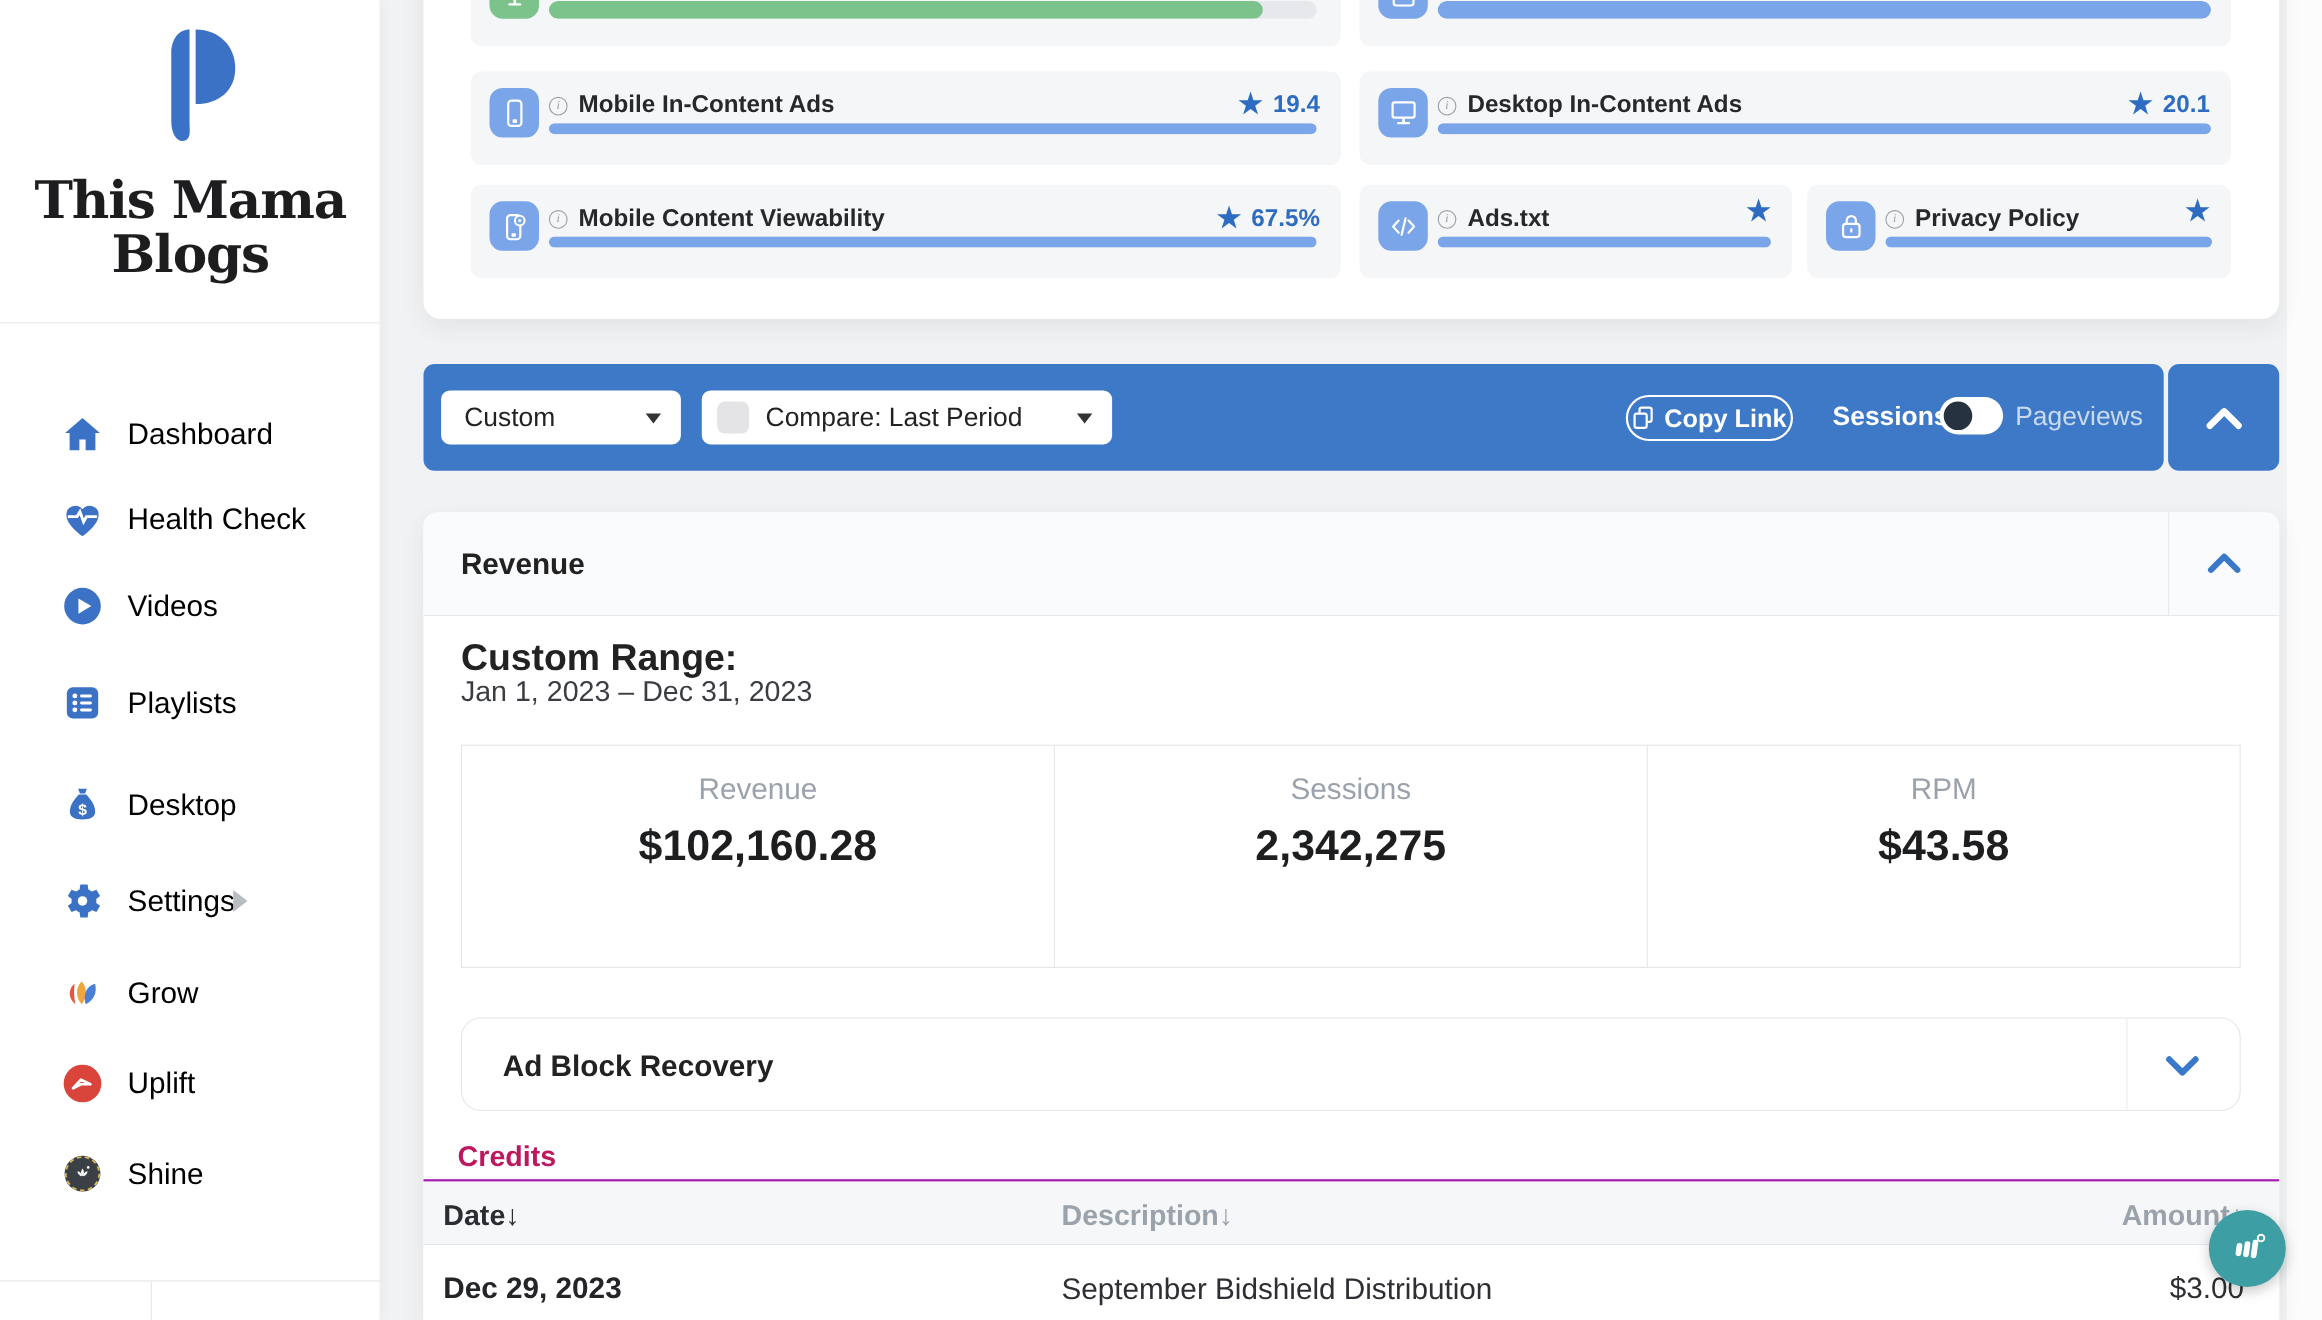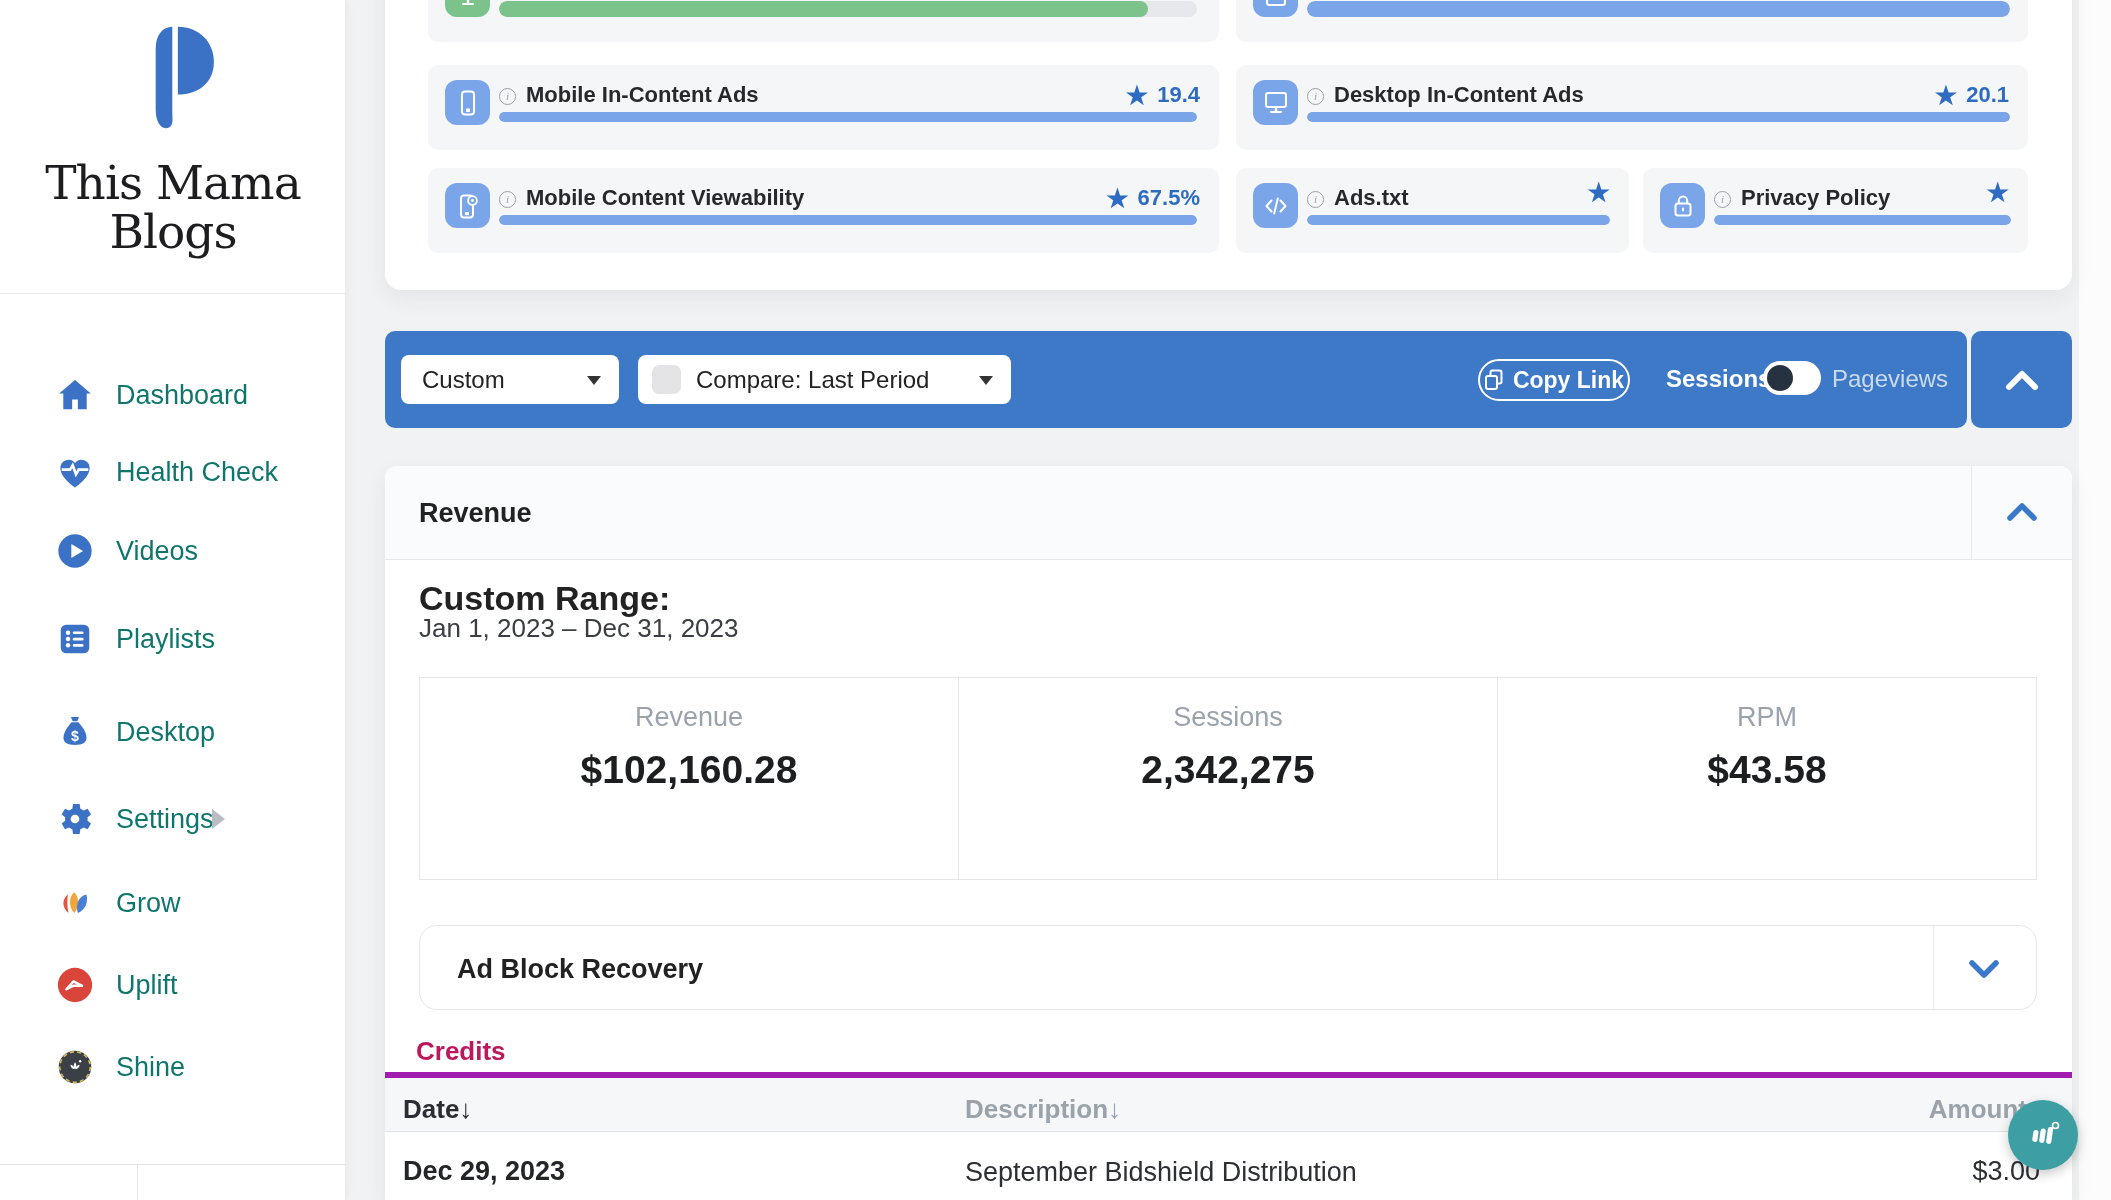--- a/index.html
+++ b/index.html
@@ -6,27 +6,27 @@
   html,body { width:2111px; height:1200px; overflow:hidden; background:#fff;
               font-family:"Liberation Sans", sans-serif; }
 
   .app { position:relative; width:2111px; height:1200px; }
 
   
   .sidebar { position:absolute; left:0; top:0; width:346px; height:1200px; background:#fff;
              border-right:1px solid #ececee; box-shadow:2px 0 8px rgba(0,0,0,.04); z-index:5; }
   .logo-wrap { position:absolute; left:0; top:22px; width:346px; text-align:center; }
   .brand-name { position:absolute; left:0; top:158px; width:346px; text-align:center;
-                font-family:"DejaVu Serif","Liberation Serif",serif; font-weight:normal;
+                font-family:"DejaVu Serif","Liberation Serif",serif; font-weight:bold;
                 font-size:47px; line-height:1.05; color:#1d1d1f; letter-spacing:-1px; }
   .side-divider { position:absolute; left:0; top:293px; width:346px; height:1px; background:#e9eaec; }
   .nav-item { position:absolute; left:0; width:346px; height:48px; cursor:pointer; }
   .nav-ic { position:absolute; left:53px; top:2px; width:44px; height:44px;
             display:flex; align-items:center; justify-content:center; }
-  .nav-label { position:absolute; left:116px; top:9px; font-size:27px; color:#0f766e; }
+  .nav-label { position:absolute; left:116px; top:9px; font-size:27px; color:#000000; }
   .nav-arrow { position:absolute; left:212px; top:14px; width:0; height:0;
                border-top:10px solid transparent; border-bottom:10px solid transparent;
                border-left:13px solid #b9bdc3; }
   .side-bottom-divider { position:absolute; left:0; top:1164px; width:346px; height:1px; background:#e4e5e7; }
   .side-bottom-vline { position:absolute; left:137px; top:1165px; width:1px; height:35px; background:#e4e5e7; }
 
   
   .main { position:absolute; left:346px; top:0; width:1765px; height:1200px;
           background:#f1f2f4; overflow:hidden; }
   .right-strip { position:absolute; left:1733px; top:0; width:32px; height:1200px; background:#fcfcfd; }
@@ -92,21 +92,21 @@
   .stat-value { position:absolute; top:70px; width:100%; text-align:center; font-size:39px; font-weight:bold; color:#1d1e20; }
 
   .adblock { position:absolute; left:34px; top:459px; width:1618px; height:85px;
              border:1px solid #e4e6e8; border-radius:18px; }
   .adblock-title { position:absolute; left:37px; top:28px; font-size:27px; font-weight:bold; color:#222; }
   .adblock-vline { position:absolute; left:1513px; top:0; width:1px; height:83px; background:#e9ebed; }
   .adblock-chev { position:absolute; left:1548px; top:33px; cursor:pointer; }
 
   .credits-title { position:absolute; left:31px; top:570px; font-size:26px; font-weight:bold; color:#be185d; }
   .tbl-head { position:absolute; left:0; top:606px; width:1687px; height:60px; background:#f6f7f8;
-              border-top:6px solid #a21caf; border-bottom:1px solid #e2e3e5; }
+              border-top:2px solid #a21caf; border-bottom:1px solid #e2e3e5; }
   .th { position:absolute; top:16px; font-size:26px; font-weight:bold; color:#9aa2ab; cursor:pointer; }
   .th.dark { color:#2a2d31; }
   .th-date { left:18px; }
   .th-desc { left:580px; }
   .th-amount { right:32px; }
   .tbl-row { position:absolute; left:0; top:666px; width:1687px; height:68px; background:#fff; }
   .td-date { position:absolute; left:18px; top:24px; font-size:27px; font-weight:bold; color:#232528; }
   .td-desc { position:absolute; left:580px; top:25px; font-size:27px; color:#2d2f33; }
   .td-amount { position:absolute; right:32px; top:24px; font-size:27px; color:#2d2f33; }
 

